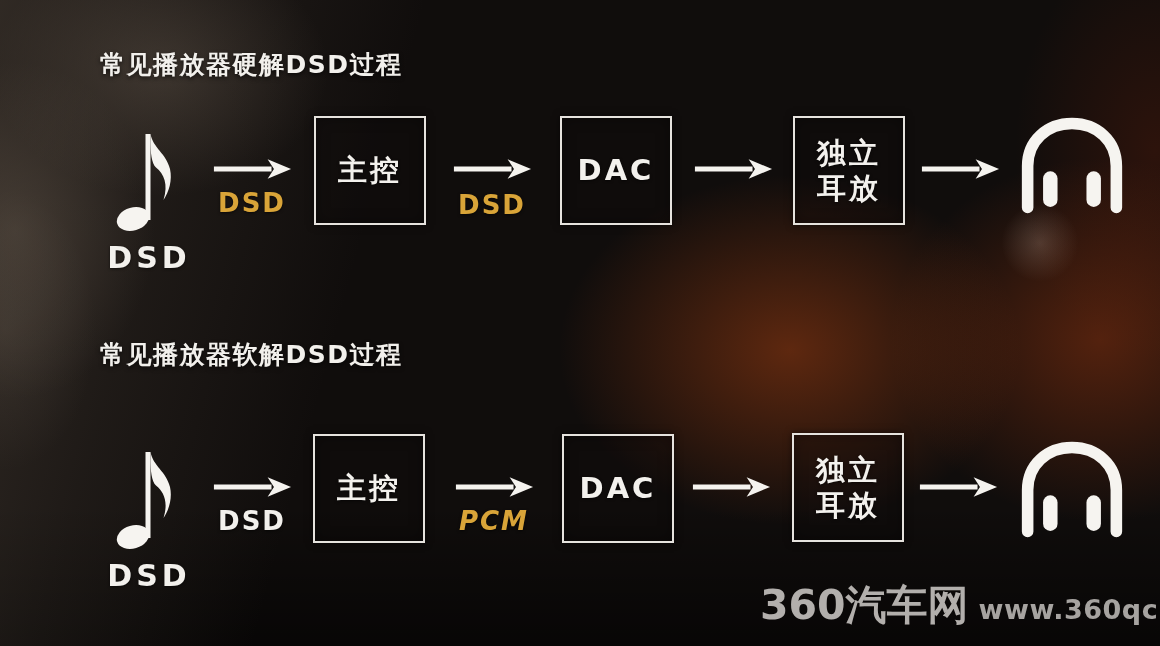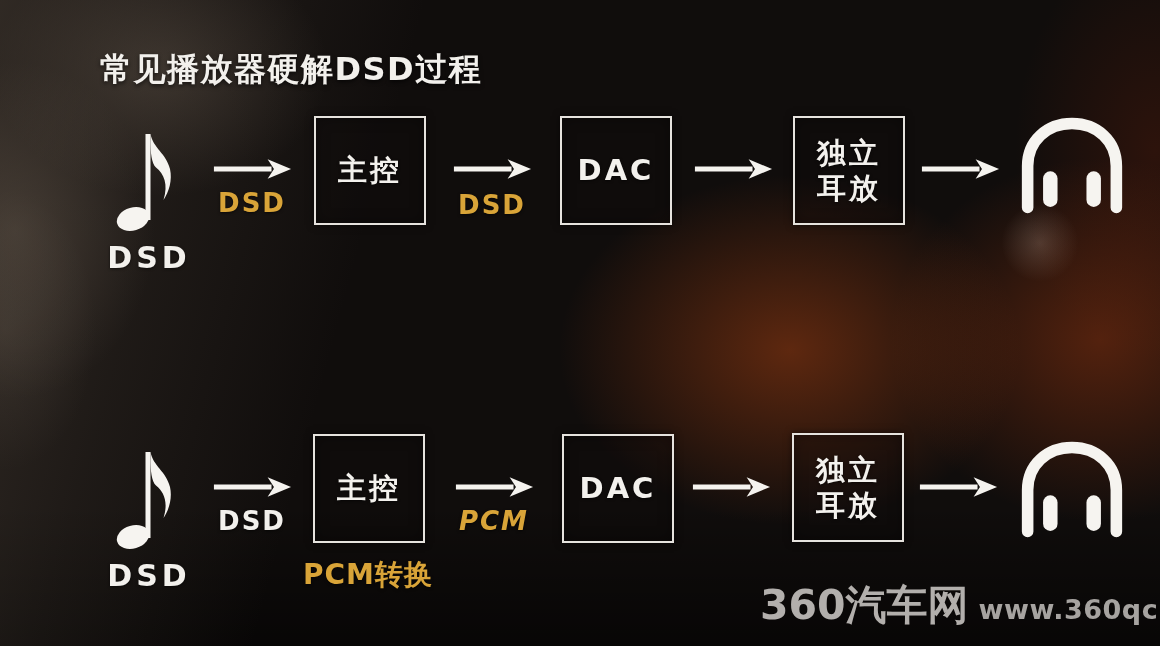--- a/index.html
+++ b/index.html
@@ -13,21 +13,21 @@
       radial-gradient(ellipse 200px 240px at 15px 230px,  rgba(118,104,90,0.38), rgba(118,104,90,0) 70%),
       radial-gradient(ellipse 130px 200px at 5px 330px,   rgba(110,98,86,0.25),  rgba(110,98,86,0) 70%),
       radial-gradient(ellipse 330px 250px at 790px 350px, rgba(158,62,18,0.55),  rgba(158,62,18,0) 70%),
       radial-gradient(ellipse 300px 260px at 1100px 340px,rgba(150,54,16,0.50),  rgba(150,54,16,0) 70%),
       radial-gradient(ellipse 200px 300px at 1155px 150px,rgba(88,28,12,0.40),   rgba(88,28,12,0) 70%),
       radial-gradient(ellipse 55px 55px  at 1040px 243px, rgba(190,180,170,0.28),rgba(190,180,170,0) 70%),
       linear-gradient(180deg, rgba(0,0,0,0) 78%, rgba(0,0,0,0.55) 100%);
   }
   .abs{position:absolute;}
   .title{
-    font-size:32px;font-weight:800;color:#f2f0ec;letter-spacing:1.5px;
+    font-size:25px;font-weight:800;color:#f2f0ec;letter-spacing:1.5px;
     margin:0;text-shadow:0 2px 4px rgba(0,0,0,0.65);white-space:nowrap;
   }
   #t1{left:100px;top:48px;} #t2{left:100px;top:338px;}
 
   .node-box{
     width:108px;height:105px;border:2px solid #e6e3de;
     background:rgba(12,10,9,0.30);
     box-shadow:0 0 7px rgba(0,0,0,0.55), inset 0 0 14px rgba(0,0,0,0.35);
     display:flex;align-items:center;justify-content:center;text-align:center;
   }
@@ -122,40 +122,40 @@
     <path class="shaft" d="M3 13 H62"></path>
       <path class="head" d="M58 3 L82 13 L58 23 L64.5 13 Z"></path>
   </svg>
 
   <svg class="abs hp h1" viewBox="0 0 120 112">
     <path d="M14 99 L14 56 C14 30 34 12 60 12 C86 12 106 30 106 56 L106 99" stroke-width="12" stroke-linecap="round"></path>
     <line x1="37.5" y1="69" x2="37.5" y2="91" stroke-width="15" stroke-linecap="round"></line>
     <line x1="82.5" y1="69" x2="82.5" y2="91" stroke-width="15" stroke-linecap="round"></line>
   </svg>
 
+  <h2 id="t2" class="abs title">常见播放器软解DSD过程</h2>
 
   <div class="abs note-wrap n2">
     <svg viewBox="0 0 64 112" aria-hidden="true">
       <ellipse class="note-fill" cx="17" cy="97" rx="16.5" ry="11.5" transform="rotate(-16 17 97)"></ellipse>
       <rect class="note-fill" x="29.5" y="12" width="5" height="86"></rect>
       <path class="note-fill" d="M34.5 12 C37 26 50 31 54 47 C56.5 58 53 70 47.5 78 C52.5 62 48 52 40 45.5 C35.5 41.5 34.5 30 34.5 20 Z"></path>
     </svg>
   </div>
   <div class="abs src-lbl s2">DSD</div>
 
   <svg class="abs arrow a21" viewBox="0 0 84 26">
     <path class="shaft" d="M3 13 H62"></path>
       <path class="head" d="M58 3 L82 13 L58 23 L64.5 13 Z"></path>
   </svg>
   <div class="abs lbl white l21">DSD</div>
 
   <div class="abs node-box b-master2">
     <span class="bx">主控</span>
   </div>
-  <div class="abs sub-lbl">PCM转换</div>
 
   <svg class="abs arrow a22" viewBox="0 0 84 26">
     <path class="shaft" d="M3 13 H62"></path>
       <path class="head" d="M58 3 L82 13 L58 23 L64.5 13 Z"></path>
   </svg>
   <div class="abs lbl gold l22">PCM</div>
 
   <div class="abs node-box b-dac2">
     <span class="bx">DAC</span>
   </div>

